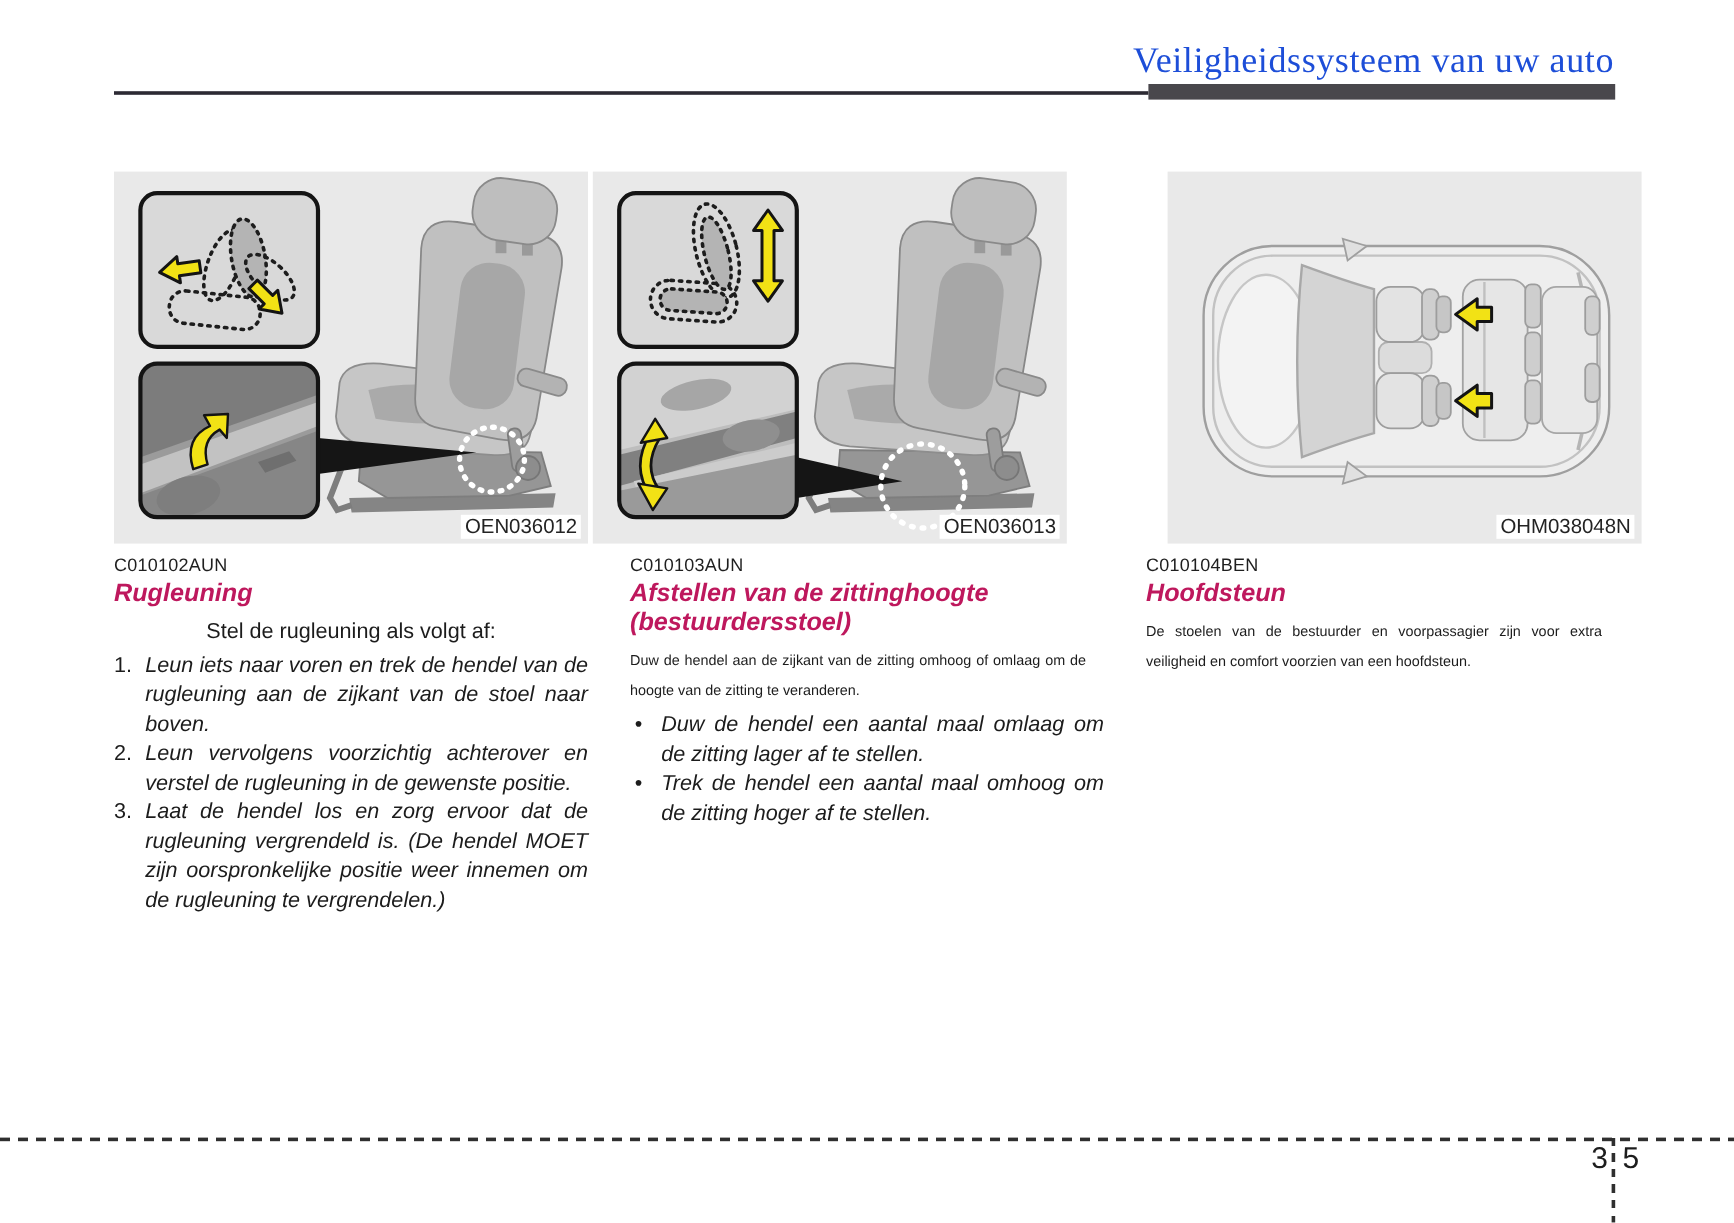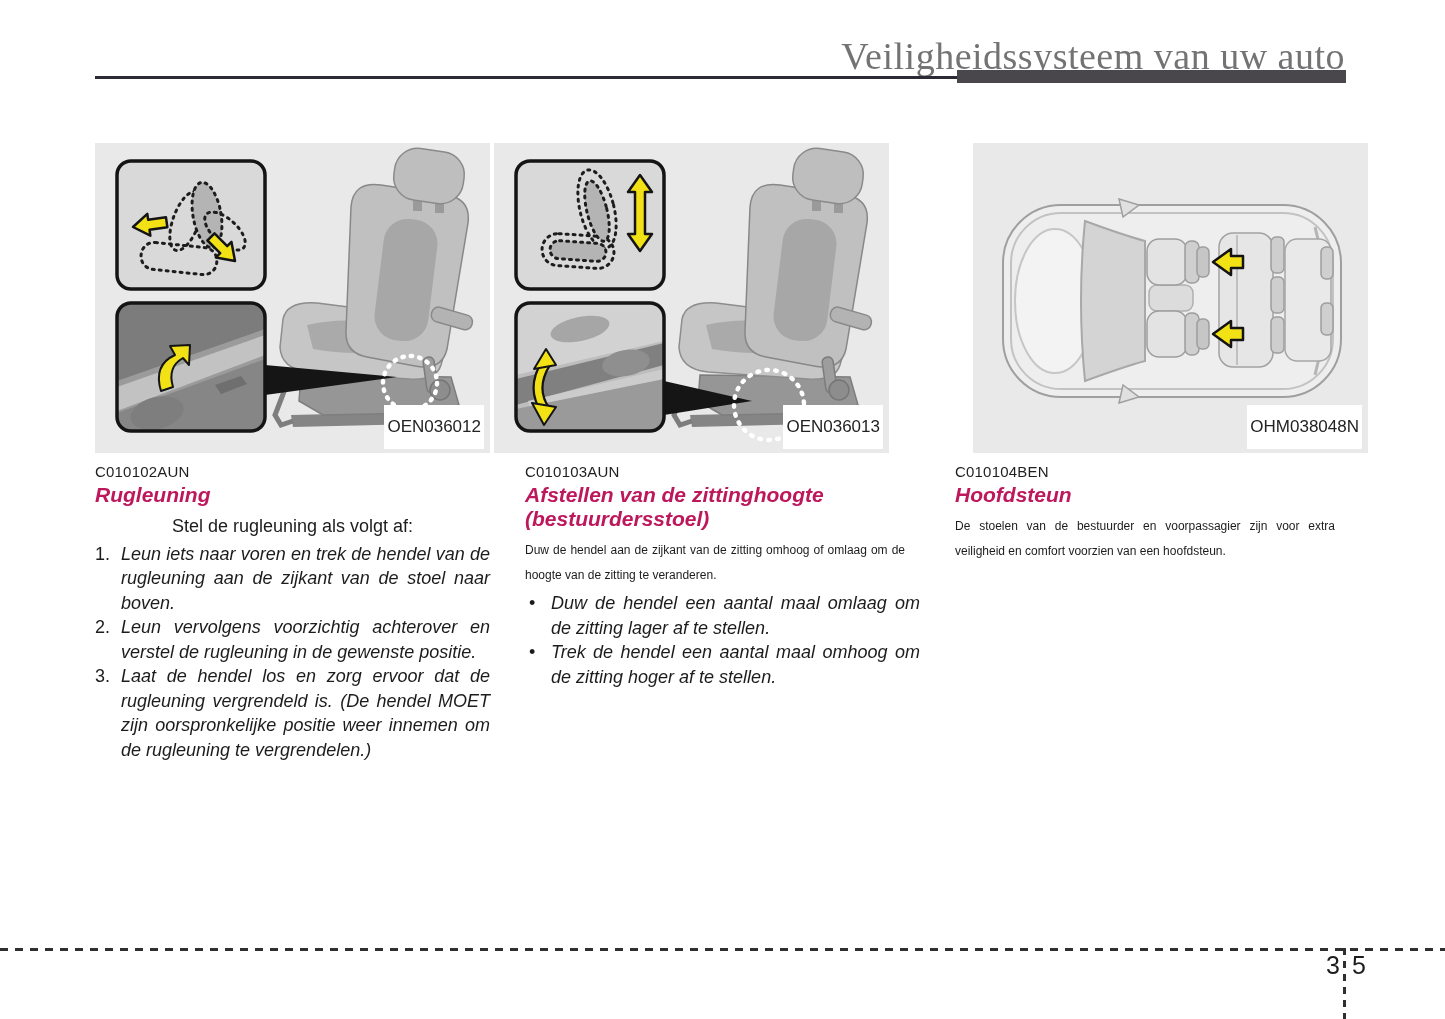--- a/index.html
+++ b/index.html
@@ -1,26 +1,26 @@
 <!DOCTYPE html>
 <html><head>
 <meta charset="utf-8">
 <style>
   html,body{margin:0;padding:0;background:#ffffff;}
   .page{position:relative;width:1445px;height:1019px;background:#ffffff;overflow:hidden;
         font-family:"Liberation Sans",sans-serif;color:#1c1c1c;}
   
   .hdr-title{position:absolute;top:34px;right:100px;font-family:"Liberation Serif",serif;
-             font-size:38px;color:#737373;letter-spacing:.5px;white-space:nowrap;}
+             font-size:30px;color:#1d4ed8;letter-spacing:.5px;white-space:nowrap;}
   .hdr-thin{position:absolute;left:95px;top:76px;width:862px;height:3px;background:#2c2a33;}
   .hdr-bar{position:absolute;left:957px;top:70px;width:389px;height:13px;background:#49474c;}
   
   .panel{position:absolute;top:143px;width:395px;height:310px;background:#e9e9e9;}
   .figlabel{position:absolute;right:6px;bottom:4px;font-size:17px;color:#232323;
-            background:#ffffff;padding:12px 3px;line-height:20px;}
+            background:#ffffff;padding:0 3px;line-height:20px;}
   .panel svg{display:block;}
   
   .col{position:absolute;top:463px;width:395px;}
   .refcode{font-size:15px;color:#1f1f1f;margin:0 0 3px 0;letter-spacing:.2px;}
   .heading{font-style:italic;font-weight:700;font-size:21px;color:#be185d;
            margin:0 0 7px 0;line-height:24px;}
   .para{font-size:12px;line-height:24.5px;text-align:justify;margin:0 15px 4px 0;}
   .intro{font-size:18px;line-height:24.5px;margin:0 0 3px 0;text-align:center;}
   .li{position:relative;padding-left:26px;margin:0;}
   .li .marker{position:absolute;left:0;top:0;font-size:18px;line-height:24.5px;}

